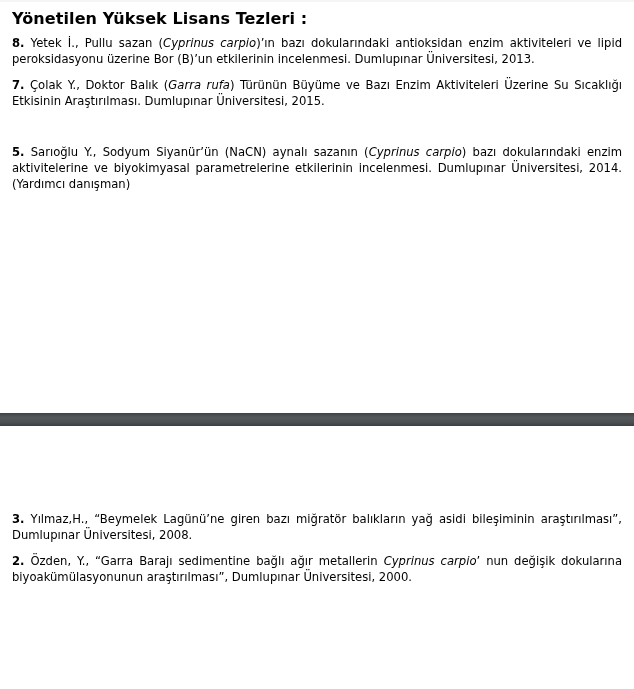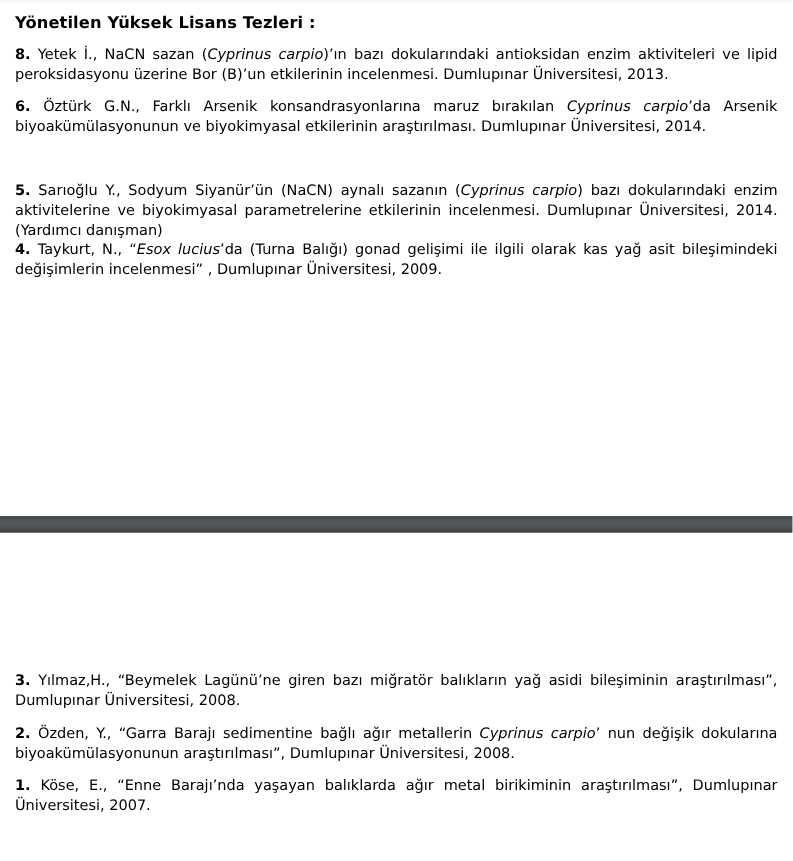--- a/index.html
+++ b/index.html
@@ -28,24 +28,24 @@
     left: 0;
     top: 0;
     width: 634px;
   }
   .section {
     position: absolute;
     left: 12px;
     width: 610px;
   }
   .section-top { top: 11px; }
-  .section-bottom { top: 537px; }
+  .section-bottom { top: 512px; }
 
   .heading {
-    font-size: 13px;
+    font-size: 16px;
     font-weight: bold;
     line-height: 15px;
     margin: 0 0 10px 0;
     letter-spacing: 0.1px;
   }
 
   .entry {
     font-size: 11.6px;
     line-height: 15.6px;
     text-align: justify;
@@ -86,49 +86,43 @@
 
 <div class="top-hairline"></div>
 
 <div class="page">
 
   <div class="section section-top">
 
     <div class="heading">Yönetilen Yüksek Lisans Tezleri :</div>
 
     <p class="entry">
-      <span class="num">8.</span><span> Yetek İ., NaCN sazan (</span><i>Cyprinus carpio</i><span>)’ın bazı dokularındaki antioksidan enzim aktiviteleri ve lipid peroksidasyonu üzerine Bor (B)’un etkilerinin incelenmesi. Dumlupınar Üniversitesi, 2013.</span>
+      <span class="num">8.</span><span> Yetek İ., Pullu sazan (</span><i>Cyprinus carpio</i><span>)’ın bazı dokularındaki antioksidan enzim aktiviteleri ve lipid peroksidasyonu üzerine Bor (B)’un etkilerinin incelenmesi. Dumlupınar Üniversitesi, 2013.</span>
     </p>
 
+    <p class="entry">
+      <span class="num">7.</span><span> Çolak Y., Doktor Balık (</span><i>Garra rufa</i><span>) Türünün Büyüme ve Bazı Enzim Aktiviteleri Üzerine Su Sıcaklığı Etkisinin Araştırılması. Dumlupınar Üniversitesi, 2015.</span>
+    </p>
 
-    <p class="entry">
-      <span class="num">6.</span><span> Öztürk G.N., Farklı Arsenik konsandrasyonlarına maruz bırakılan </span><i>Cyprinus carpio</i><span>’da Arsenik biyoakümülasyonunun ve biyokimyasal etkilerinin araştırılması. Dumlupınar Üniversitesi, 2014.</span>
-    </p>
 
     <p class="entry tight">
       <span class="num">5.</span><span> Sarıoğlu Y., Sodyum Siyanür’ün (NaCN) aynalı sazanın (</span><i>Cyprinus carpio</i><span>) bazı dokularındaki enzim aktivitelerine ve biyokimyasal parametrelerine etkilerinin incelenmesi. Dumlupınar Üniversitesi, 2014. (Yardımcı danışman)</span>
     </p>
 
-    <p class="entry">
-      <span class="num">4.</span><span> Taykurt, N., “</span><i>Esox lucius</i><span>’da (Turna Balığı) gonad gelişimi ile ilgili olarak kas yağ asit bileşimindeki değişimlerin incelenmesi” , Dumlupınar Üniversitesi, 2009.</span>
-    </p>
 
   </div>
 
   <div class="divider"></div>
 
   <div class="section section-bottom">
 
     <p class="entry">
       <span class="num">3.</span><span> Yılmaz,H., “Beymelek Lagünü’ne giren bazı miğratör balıkların yağ asidi bileşiminin araştırılması”, Dumlupınar Üniversitesi, 2008.</span><i></i><span></span>
     </p>
 
     <p class="entry">
-      <span class="num">2.</span><span> Özden, Y., “Garra Barajı sedimentine bağlı ağır metallerin </span><i>Cyprinus carpio</i><span>’ nun değişik dokularına biyoakümülasyonunun araştırılması”, Dumlupınar Üniversitesi, 2008.</span>
+      <span class="num">2.</span><span> Özden, Y., “Garra Barajı sedimentine bağlı ağır metallerin </span><i>Cyprinus carpio</i><span>’ nun değişik dokularına biyoakümülasyonunun araştırılması”, Dumlupınar Üniversitesi, 2000.</span>
     </p>
 
-    <p class="entry">
-      <span class="num">1.</span><span> Köse, E.,  “Enne Barajı’nda yaşayan balıklarda ağır metal birikiminin araştırılması”, Dumlupınar Üniversitesi, 2007.</span><i></i><span></span>
-    </p>
 
   </div>
 
 </div>
 
 </body></html>

